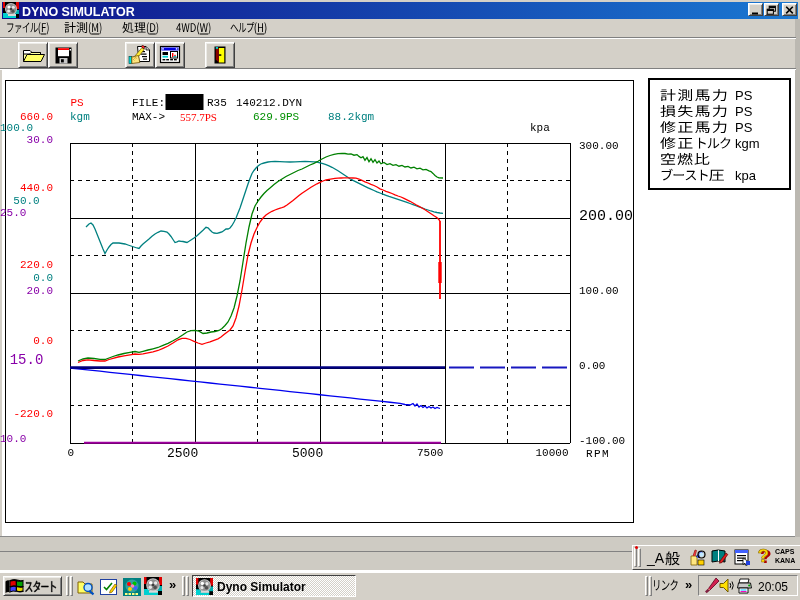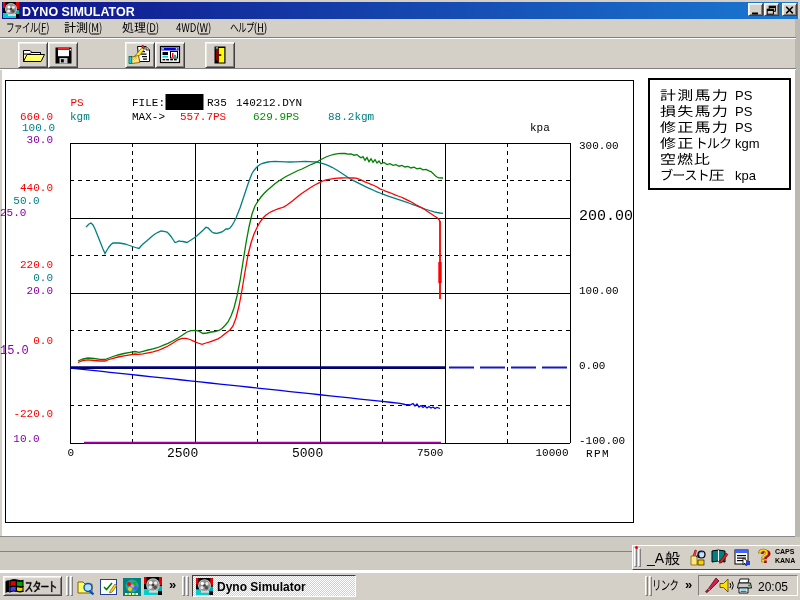--- a/index.html
+++ b/index.html
@@ -139,37 +139,37 @@
     <div class="txt" style="left:735px;top:104px;font-size:13px;color:#000">PS</div>
     <div class="txt" style="left:735px;top:120px;font-size:13px;color:#000">PS</div>
     <div class="txt" style="left:735px;top:136px;font-size:13px;color:#000">kgm</div>
     <div class="txt" style="left:735px;top:168px;font-size:13px;color:#000">kpa</div>
     <div class="txt mono" style="left:70.5px;top:96.5px;font-size:11px;color:#ff0000;">PS</div>
     <div class="txt mono" style="left:70px;top:110.5px;font-size:11px;color:#008080;">kgm</div>
     <div class="txt mono" style="left:132px;top:96.5px;font-size:11px;color:#000;">FILE:</div>
     <div class="txt mono" style="left:207px;top:96.5px;font-size:11px;color:#000;">R35</div>
     <div class="txt mono" style="left:236px;top:96.5px;font-size:11px;color:#000;">140212.DYN</div>
     <div class="txt mono" style="left:132px;top:111px;font-size:11px;color:#000;">MAX-&gt;</div>
-    <div class="txt mono" style="left:180px;top:111px;font-size:11px;color:#ff0000;">557.7PS</div>
+    <div class="txt mono" style="left:180px;top:111px;font-size:11px;color:#ff0000;font-family:Liberation Serif, serif;">557.7PS</div>
     <div class="txt mono" style="left:253px;top:111px;font-size:11px;color:#009000;text-align:center;">629.9PS</div>
     <div class="txt mono" style="left:328px;top:111px;font-size:11px;color:#008080;">88.2kgm</div>
     <div class="txt mono" style="left:530px;top:121.5px;font-size:11px;color:#000;">kpa</div>
     <div class="txt mono" style="left:0;top:111.5px;width:53px;text-align:right;font-size:11px;line-height:11px;color:#ff0000">660.0</div>
-    <div class="txt mono" style="left:12px;top:123.0px;width:53px;text-align:center;font-size:11px;line-height:11px;color:#008080">100.0</div>
+    <div class="txt mono" style="left:0;top:123.0px;width:53px;text-align:left;font-size:11px;line-height:11px;color:#008080">100.0</div>
     <div class="txt mono" style="left:0;top:134.5px;width:53px;text-align:right;font-size:11px;line-height:11px;color:#8800a8">30.0</div>
     <div class="txt mono" style="left:0;top:182.5px;width:53px;text-align:right;font-size:11px;line-height:11px;color:#ff0000">440.0</div>
     <div class="txt mono" style="left:0;top:195.5px;width:53px;text-align:center;font-size:11px;line-height:11px;color:#008080">50.0</div>
     <div class="txt mono" style="left:0;top:207.5px;width:53px;text-align:left;font-size:11px;line-height:11px;color:#8800a8">25.0</div>
     <div class="txt mono" style="left:0;top:259.9px;width:53px;text-align:right;font-size:11px;line-height:11px;color:#ff0000">220.0</div>
     <div class="txt mono" style="left:0;top:272.8px;width:53px;text-align:right;font-size:11px;line-height:11px;color:#008080">0.0</div>
     <div class="txt mono" style="left:0;top:285.5px;width:53px;text-align:right;font-size:11px;line-height:11px;color:#8800a8">20.0</div>
     <div class="txt mono" style="left:0;top:335.5px;width:53px;text-align:right;font-size:11px;line-height:11px;color:#ff0000">0.0</div>
-    <div class="txt mono" style="left:0;top:346px;width:53px;text-align:left;font-size:12px;line-height:11px;color:#8800a8">15.0</div>
+    <div class="txt mono" style="left:0;top:355px;width:53px;text-align:center;font-size:14px;line-height:11px;color:#8800a8">15.0</div>
     <div class="txt mono" style="left:0;top:409.0px;width:53px;text-align:right;font-size:11px;line-height:11px;color:#ff0000">-220.0</div>
-    <div class="txt mono" style="left:0;top:434.0px;width:53px;text-align:center;font-size:11px;line-height:11px;color:#8800a8">10.0</div>
+    <div class="txt mono" style="left:0;top:434.0px;width:53px;text-align:left;font-size:11px;line-height:11px;color:#8800a8">10.0</div>
     <div class="txt mono" style="left:579px;top:141px;font-size:11px;line-height:11px;color:#000">300.00</div>
     <div class="txt mono" style="left:579px;top:210.5px;font-size:15px;line-height:11px;color:#000">200.00</div>
     <div class="txt mono" style="left:579px;top:285.5px;font-size:11px;line-height:11px;color:#000">100.00</div>
     <div class="txt mono" style="left:579px;top:360.5px;font-size:11px;line-height:11px;color:#000">0.00</div>
     <div class="txt mono" style="left:579px;top:435.5px;font-size:11px;line-height:11px;color:#000">-100.00</div>
     <div class="txt mono" style="left:67.4px;top:448px;font-size:11px;line-height:11px;color:#000">0</div>
     <div class="txt mono" style="left:167px;top:448px;font-size:13px;line-height:11px;color:#000">2500</div>
     <div class="txt mono" style="left:292px;top:448px;font-size:13px;line-height:11px;color:#000">5000</div>
     <div class="txt mono" style="left:417px;top:448px;font-size:11px;line-height:11px;color:#000">7500</div>
     <div class="txt mono" style="left:535.5px;top:448px;font-size:11px;line-height:11px;color:#000">10000</div>

